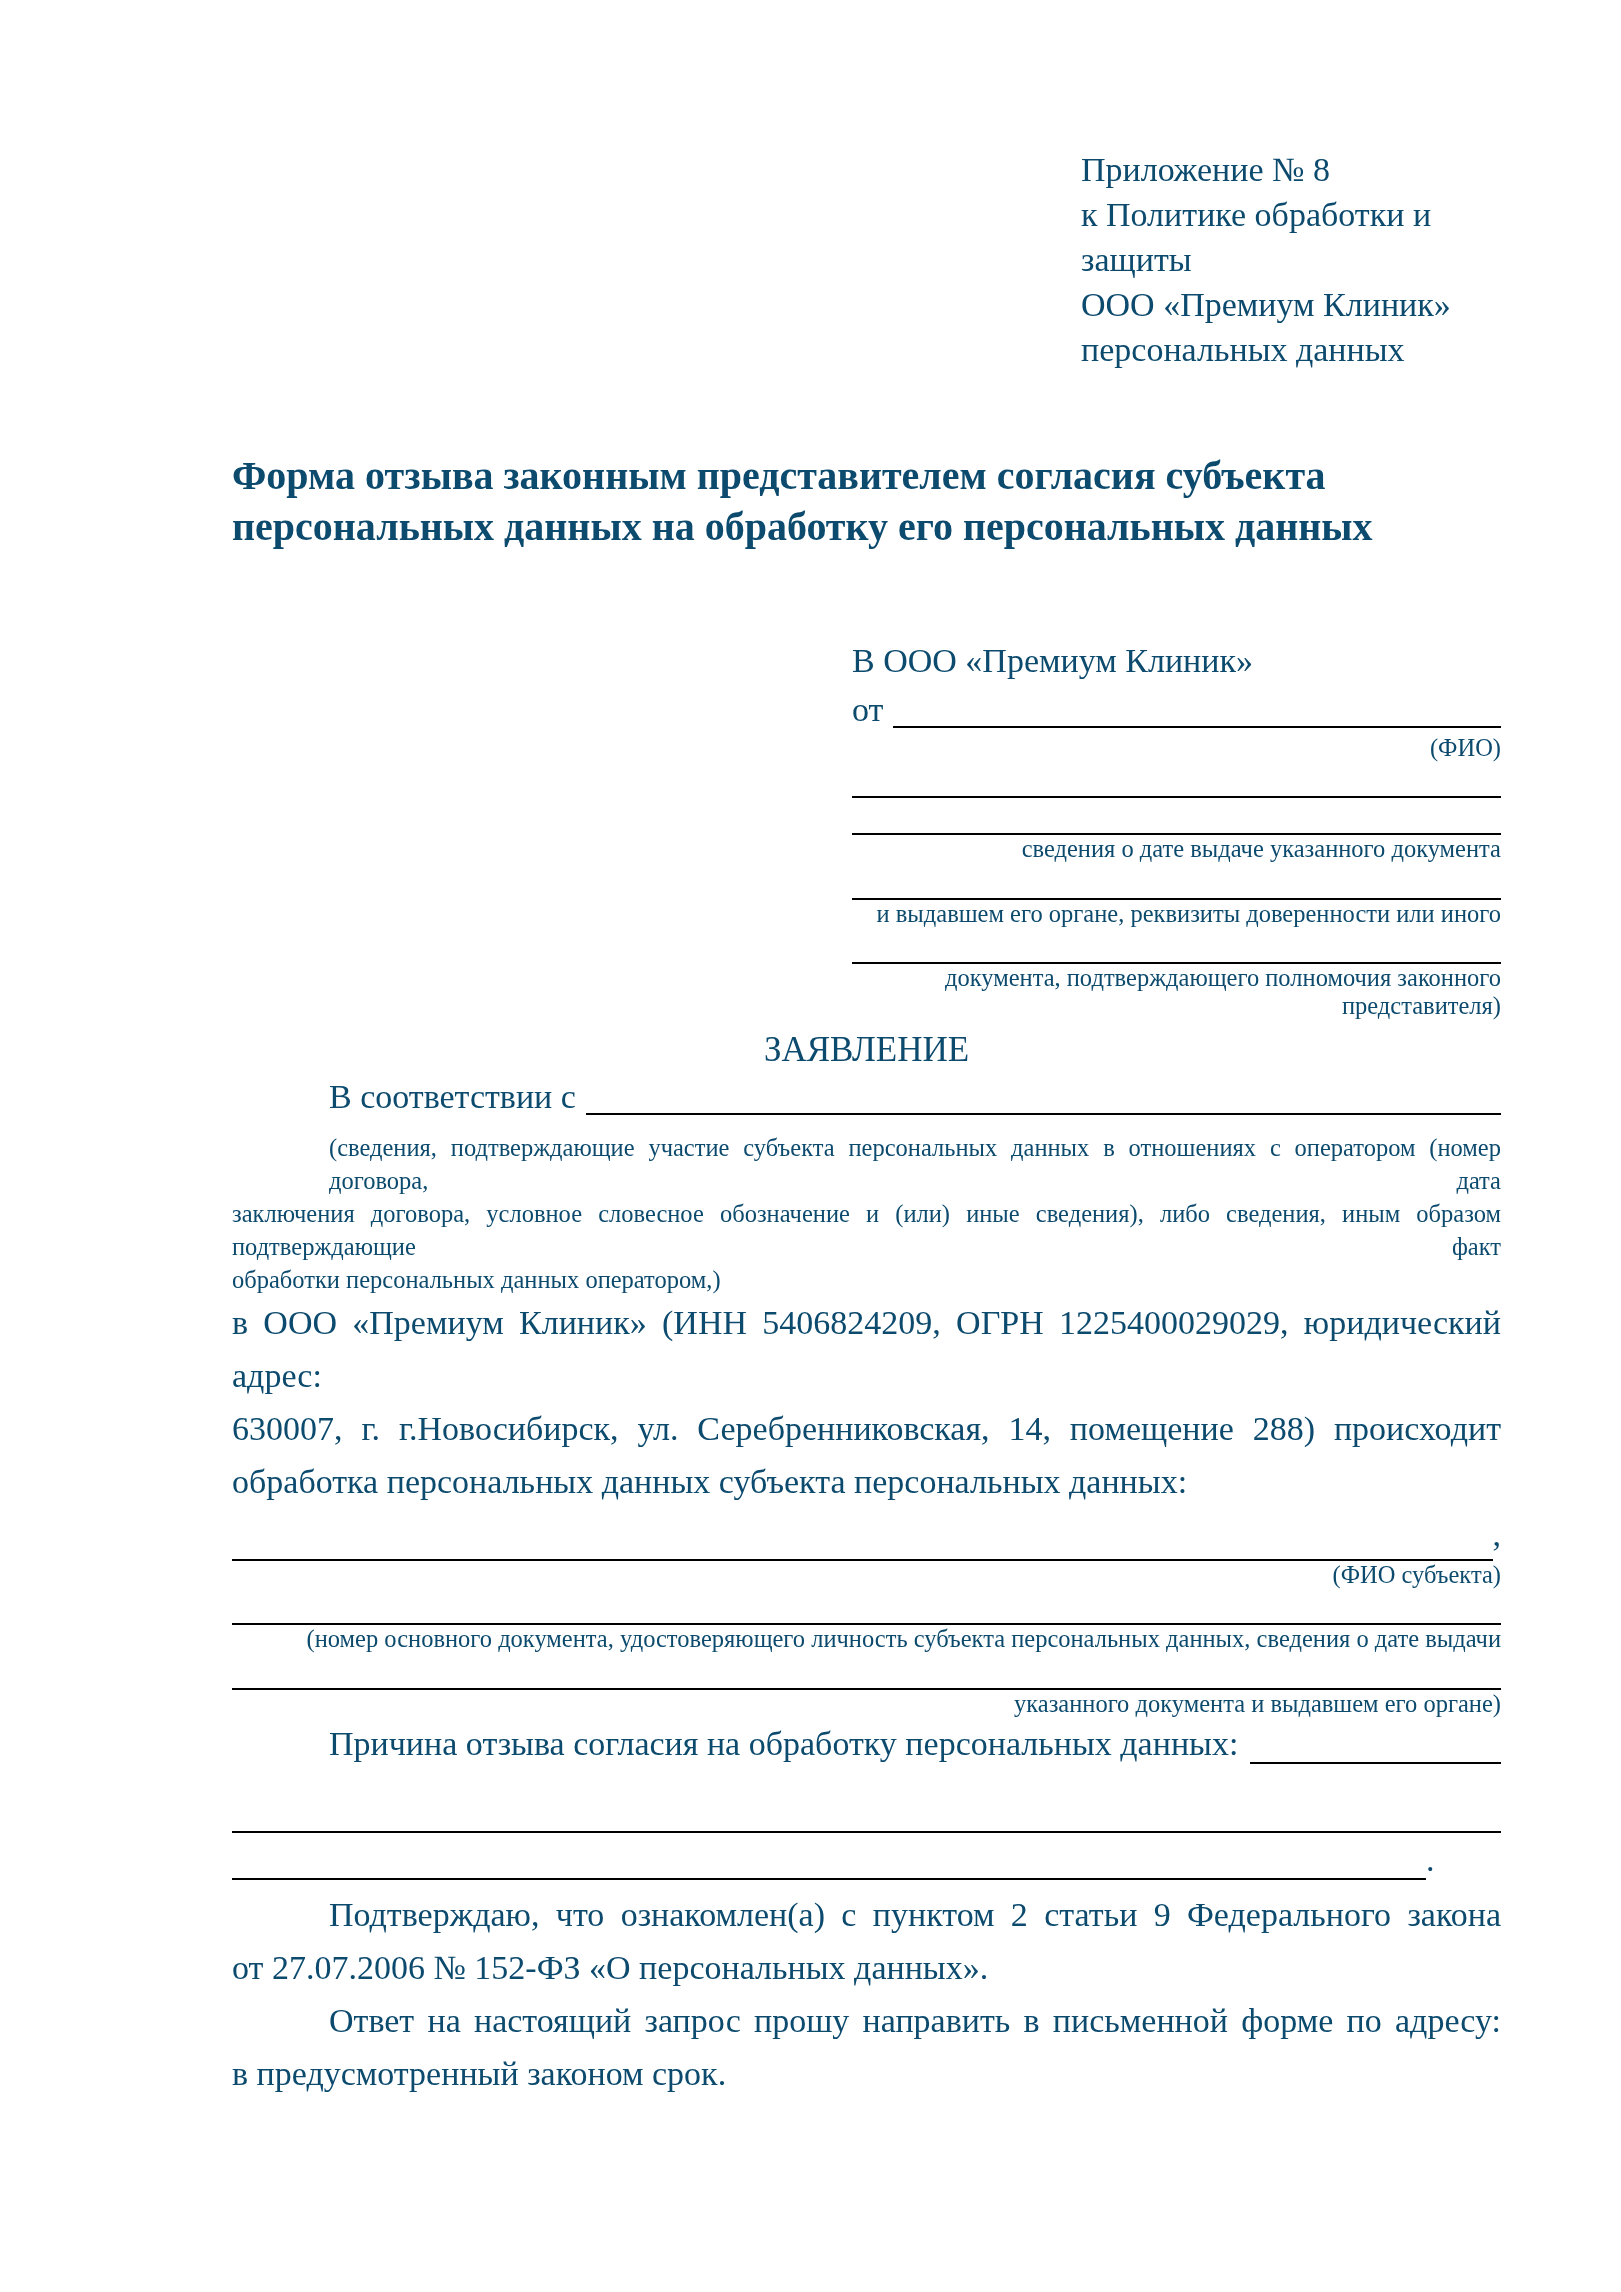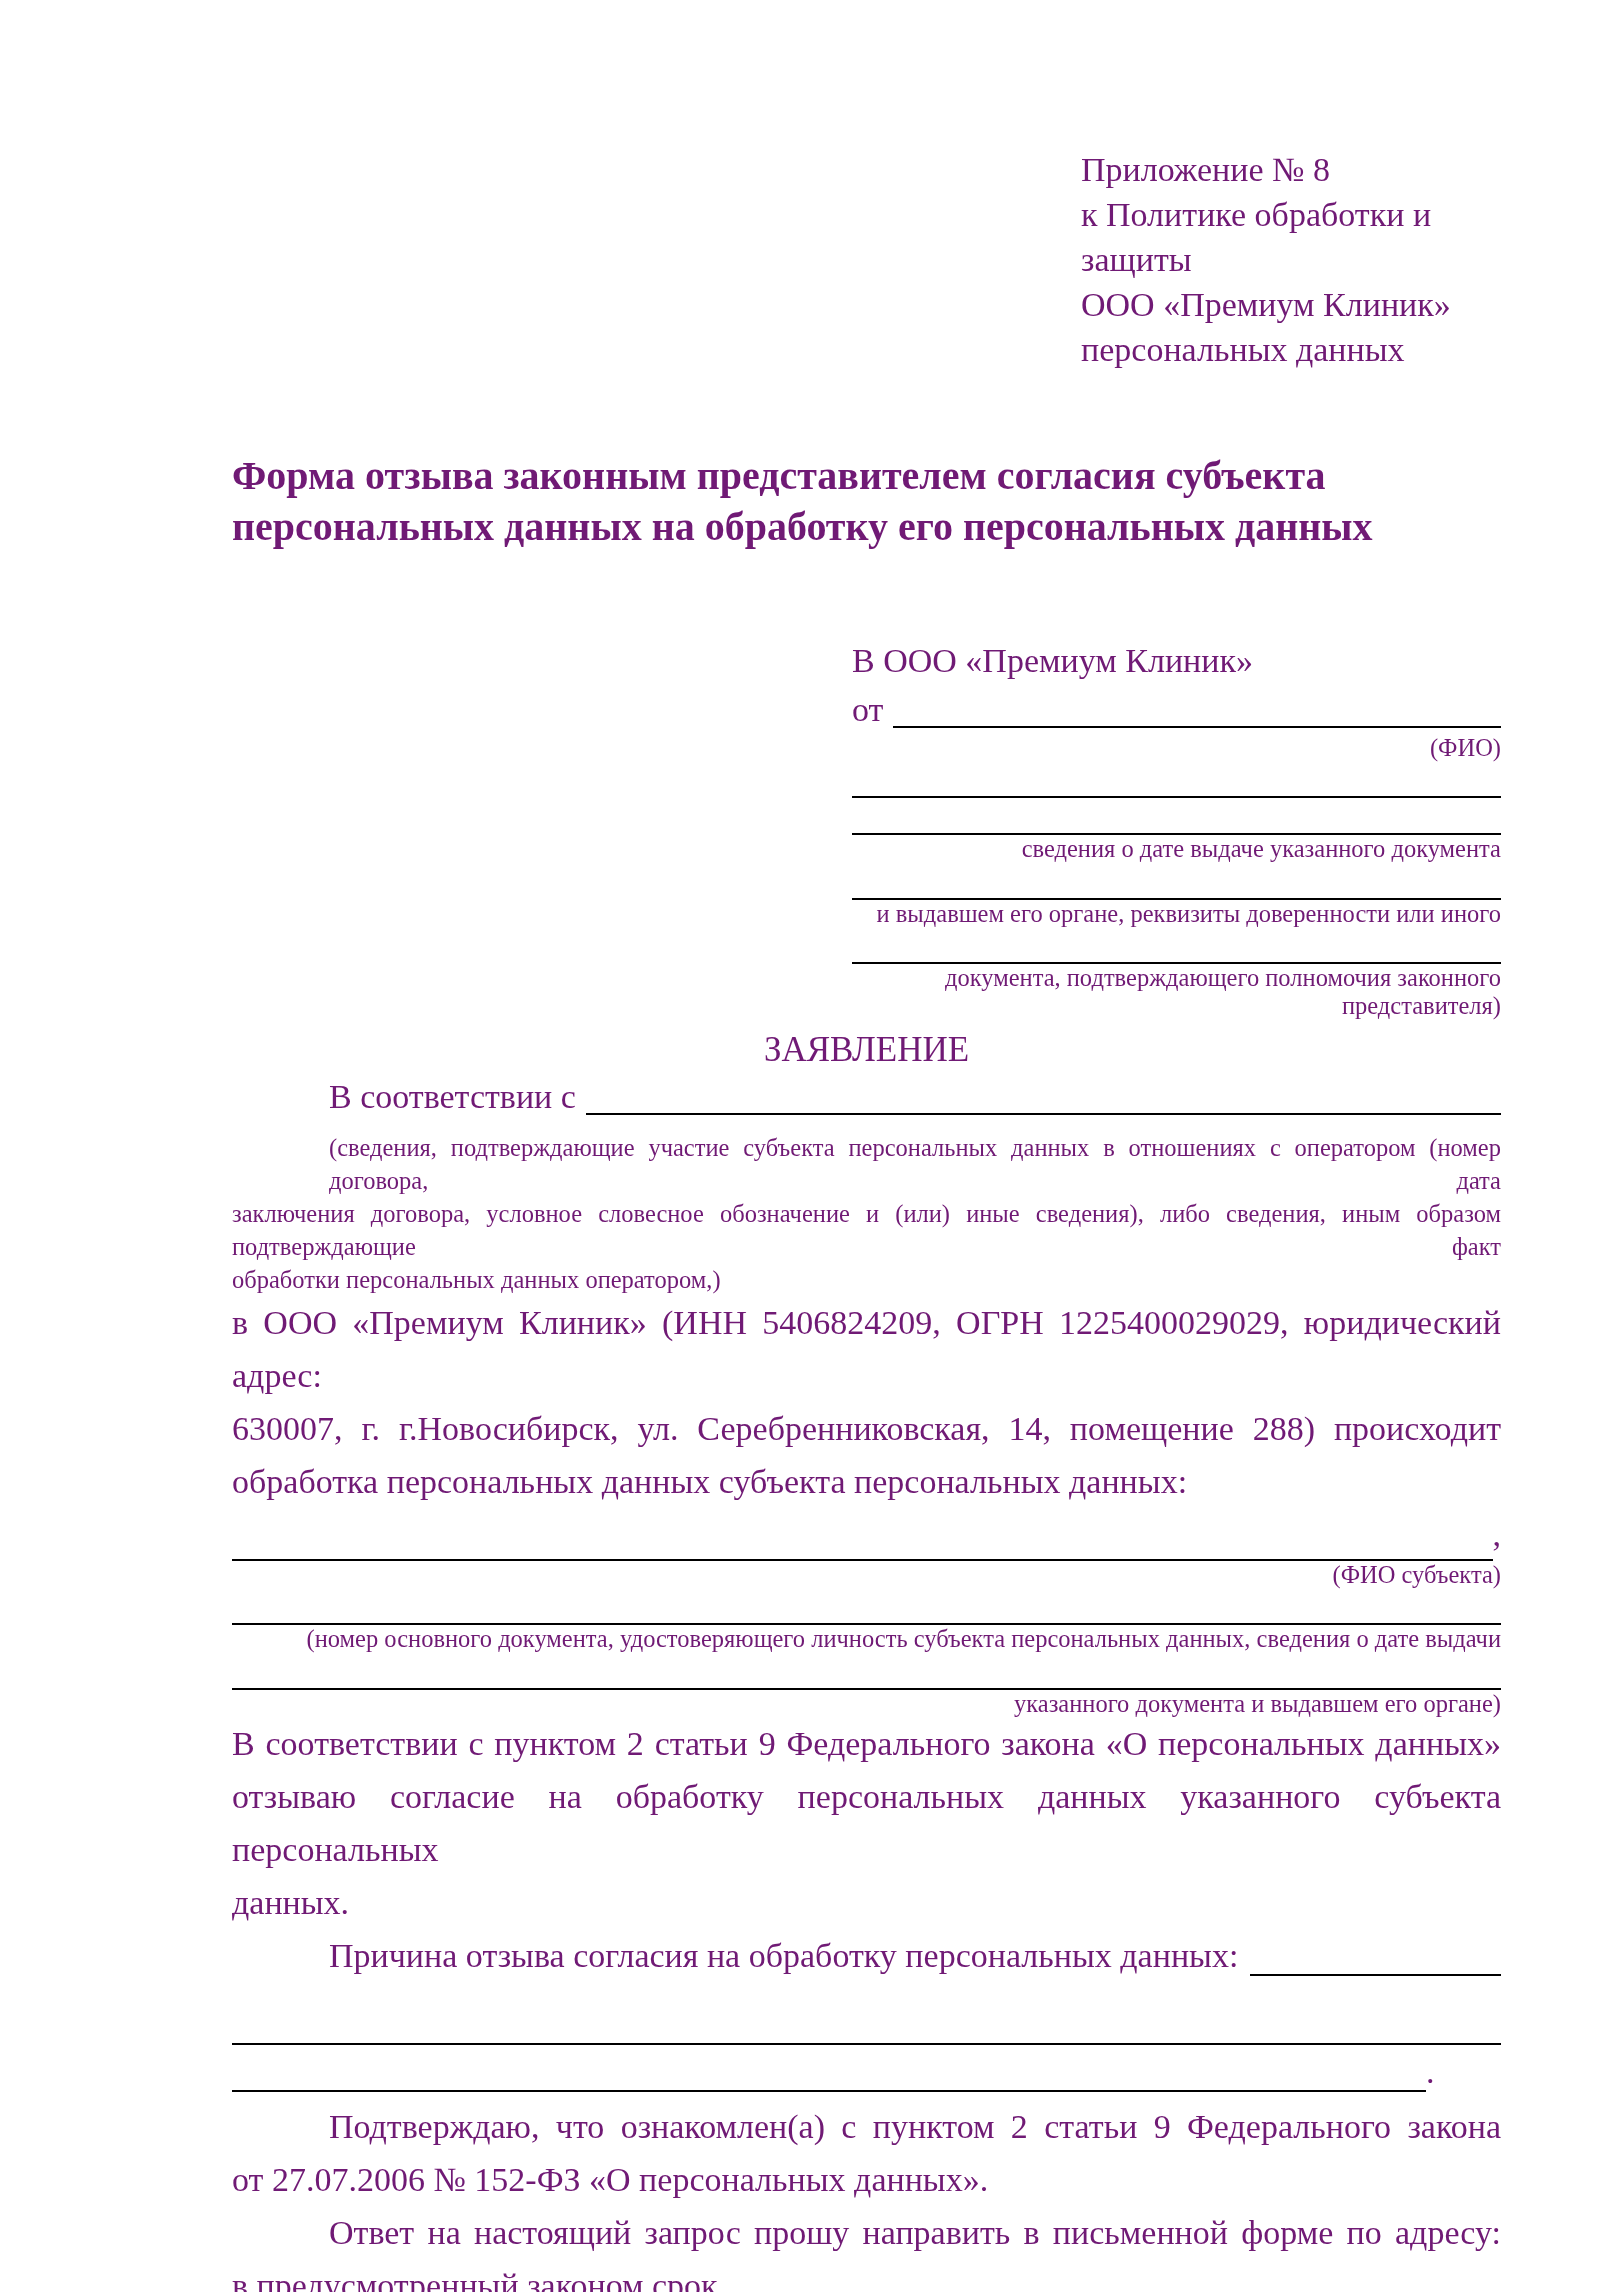--- a/index.html
+++ b/index.html
@@ -2,21 +2,21 @@
 <html lang="ru"><head>
 <meta charset="utf-8">
 <title>Форма отзыва согласия</title>
 <style>
   html,body{margin:0;padding:0;background:#ffffff;}
   .page{
     position:relative;
     width:1621px;
     height:2293px;
     background:#ffffff;
-    color:#701a75;
+    color:#0c4a6e;
     font-family:"Liberation Serif","DejaVu Serif",serif;
     overflow:hidden;
   }
   .content{
     position:absolute;
     left:232px;
     top:147px;
     width:1269px;
   }
   
@@ -185,25 +185,20 @@
       <span>,</span>
     </div>
     <div class="fcap">(ФИО субъекта)</div>
 
     <div class="fline-wide"></div>
     <div class="fcap">(номер основного документа, удостоверяющего личность субъекта персональных данных, сведения о дате выдачи</div>
 
     <div class="fline-wide"></div>
     <div class="fcap">указанного документа и выдавшем его органе)</div>
 
-    <div class="body-par">
-      <div class="jline">В соответствии с пунктом 2 статьи 9 Федерального закона «О персональных данных»</div>
-      <div class="jline">отзываю согласие на обработку персональных данных указанного субъекта персональных</div>
-      <div class="jlast">данных.</div>
-    </div>
 
     <div class="reason-row">
       <span>Причина отзыва согласия на обработку персональных данных:</span>
       <span class="fill"></span>
     </div>
 
     <div class="blank1"></div>
     <div class="blank-row">
       <span class="fixed" style="height:37px;"></span>
       <span>.</span>

